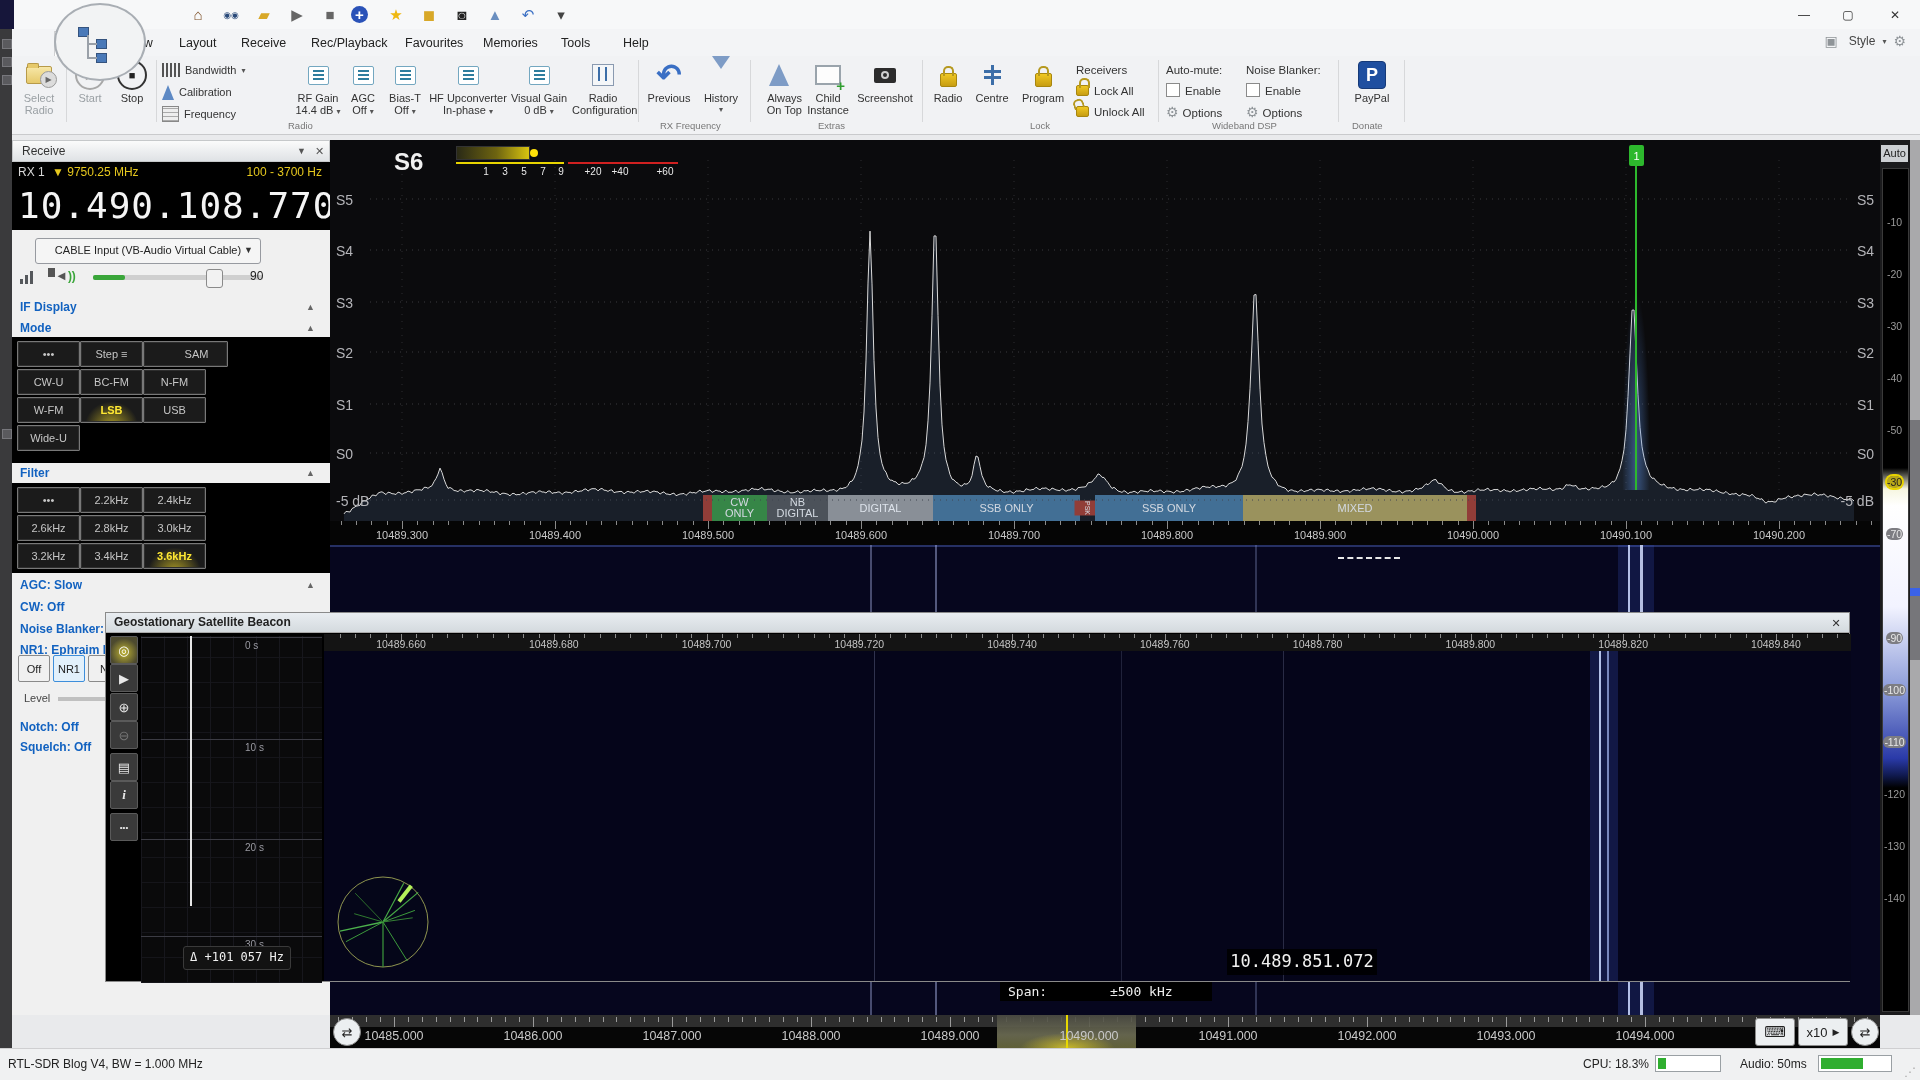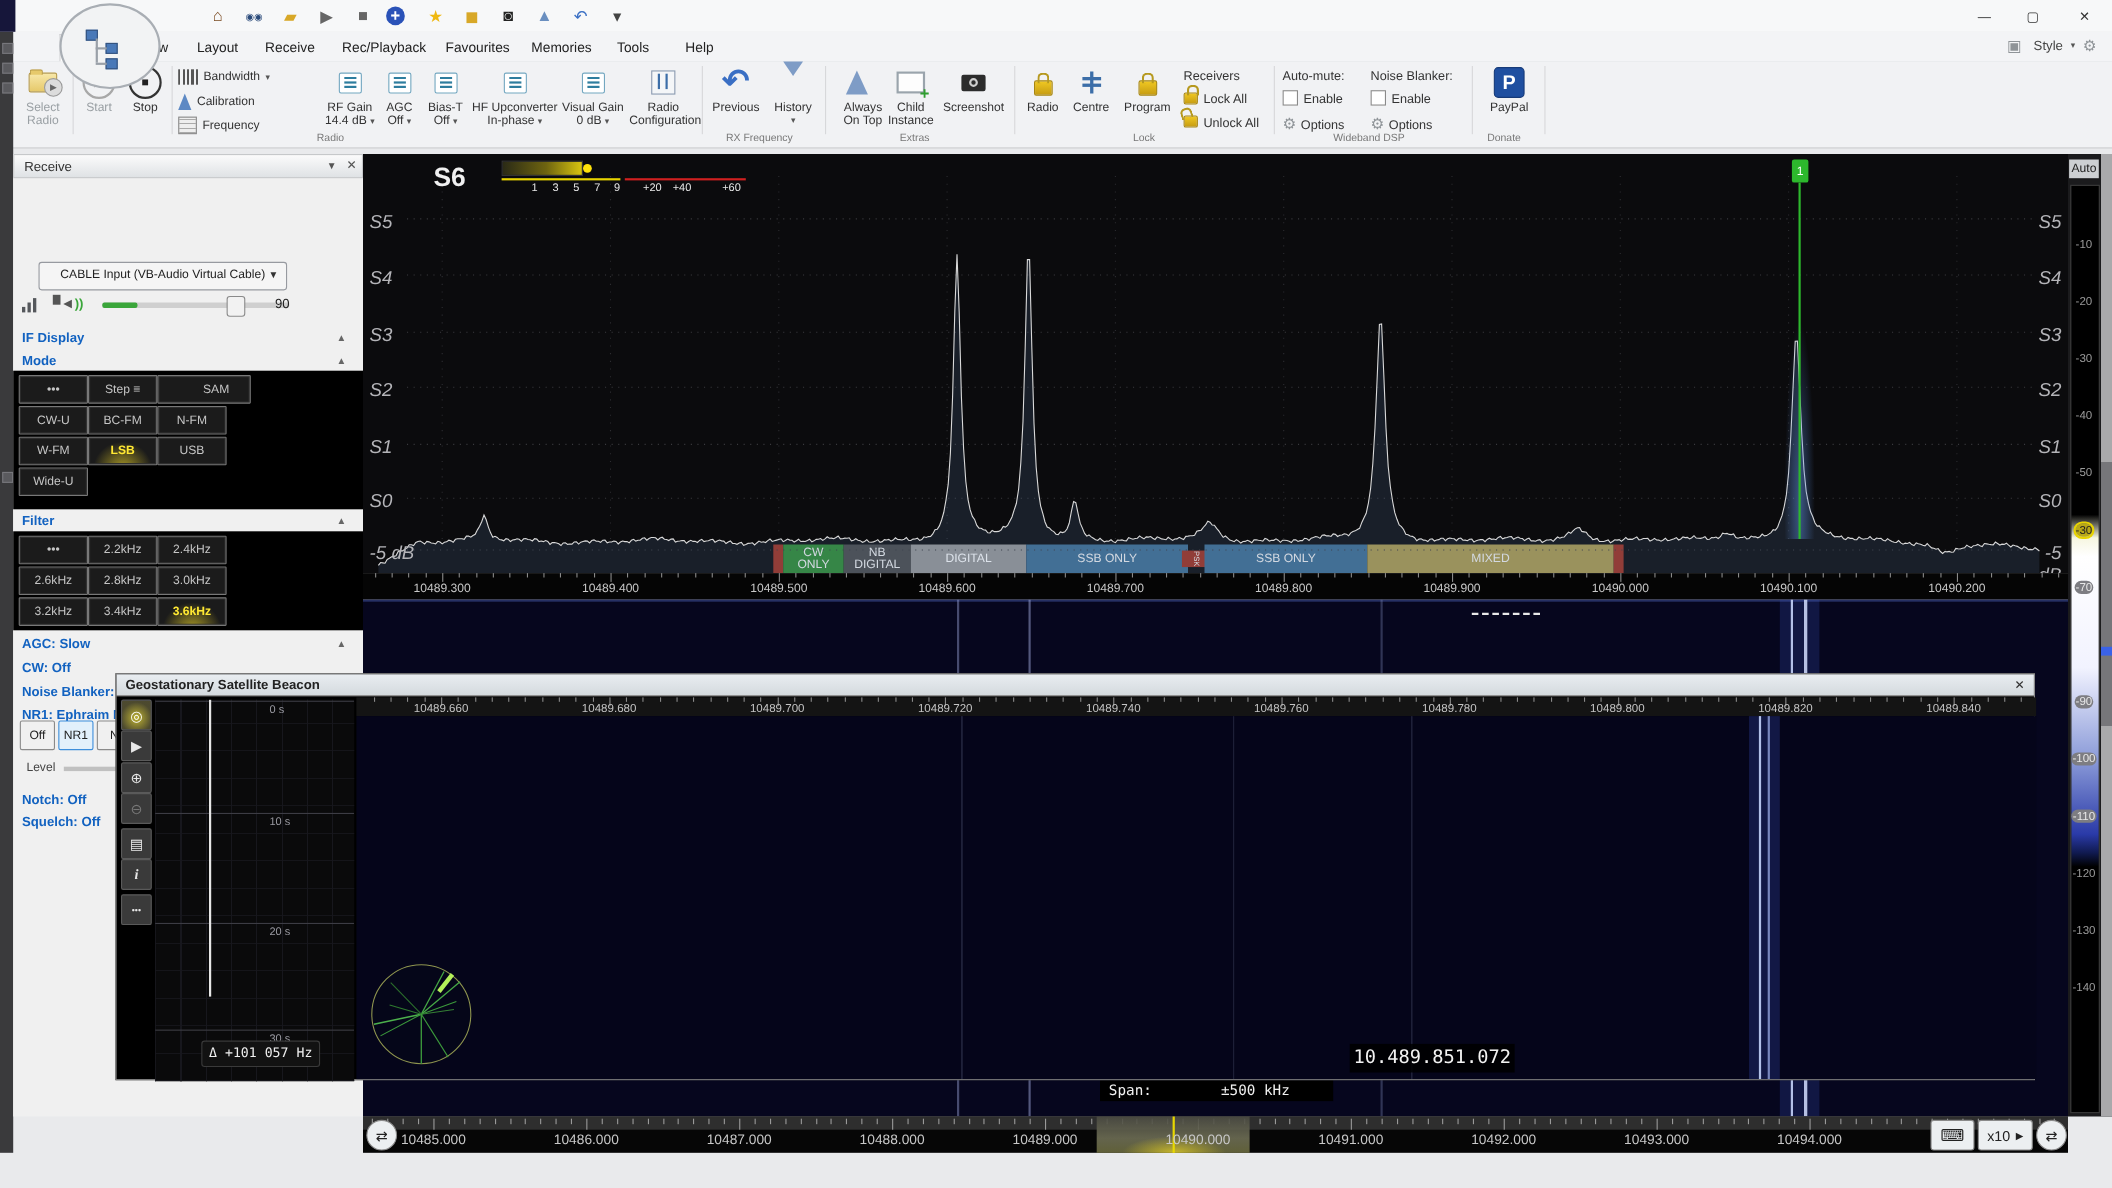--- a/index.html
+++ b/index.html
@@ -80,21 +80,21 @@
   .mfbtn{position:absolute;width:61px;height:24px;background:#1b1b1b;border:1px solid #787878;box-shadow:inset 0 0 0 1px #2e2e2e;
          color:#c6c6c6;font-size:11px;display:flex;align-items:center;justify-content:center;border-radius:1px;}
   .mfbtn.sel{color:#ffe833;font-weight:bold;
          background:radial-gradient(ellipse at 50% 120%,rgba(222,200,40,.75),rgba(222,200,40,0) 62%),#1b1b1b;}
   .nrbtn{position:absolute;width:30px;height:25px;background:#f0f0f0;border:1px solid #8a8a8a;border-radius:2px;
          font-size:11px;display:flex;align-items:center;justify-content:center;color:#222;}
   .nrbtn.sel{background:#e2f0fb;border:1px solid #3d8edb;}
   .vol-bar{position:absolute;bottom:0;width:3px;background:#55585c;}
   
   #spectrum{left:330px;top:140px;width:1550px;height:381px;background:#0b0b0d;overflow:hidden;}
-  .axis-lab{position:absolute;font-size:17px;color:#b4b4b8;font-style:italic;}
+  .axis-lab{position:absolute;font-size:14px;color:#b4b4b8;}
   #smeter-val{left:64px;top:8px;font-size:24px;font-weight:bold;color:#f0f0f0;}
   #smeter-bar{left:126px;top:6px;width:72px;height:12px;background:linear-gradient(90deg,#2a2a16,#6e6410 55%,#d8c410);border:1px solid #333;}
   #smeter-dot{left:200px;top:9px;width:8px;height:8px;border-radius:50%;background:#ffe20a;}
   #smeter-yline{left:126px;top:22px;width:108px;height:2px;background:#e8d400;}
   #smeter-rline{left:238px;top:22px;width:110px;height:2px;background:#d02020;}
   .smtick{position:absolute;top:26px;font-size:10px;color:#e8e8e8;transform:translateX(-50%);}
   .bandblk{position:absolute;top:355px;height:26px;display:flex;align-items:center;justify-content:center;
            color:#f2f2f2;font-size:11px;text-align:center;white-space:pre-line;line-height:11px;overflow:hidden;}
   #marker-flag{left:1299px;top:5px;width:15px;height:21px;background:#2db82d;border-radius:2px;color:#fff;
                font-size:11px;display:flex;align-items:center;justify-content:center;z-index:6;}
@@ -377,20 +377,26 @@
       <span class="strip-dot" style="top:28px;"></span>
       <span class="strip-dot" style="top:46px;"></span>
     <span class="strip-dot" style="top:400px;"></span>
   </div>
 
   <div class="abs" id="receive-panel">
     <div class="abs" id="rp-header">
       <span>Receive</span>
       <span class="abs" style="left:284px;top:0;color:#555;font-size:9px;">▼</span>
       <span class="abs" style="left:302px;top:0;color:#555;font-size:11px;">✕</span>
+    </div>
+    <div class="abs" id="rp-black">
+      <span class="abs" style="left:6px;top:3px;color:#d8d8d8;font-size:12px;">RX 1</span>
+      <span class="abs yellow-sm" style="left:40px;top:3px;">▼ <span>9750.25 MHz</span></span>
+      <span class="abs yellow-sm" style="right:8px;top:3px;">100 - 3700 Hz</span>
+      <span class="abs" id="rp-bigfreq">10.490.108.770</span>
     </div>
     <div class="abs" id="rp-dropdown">
       <span>CABLE Input (VB-Audio Virtual Cable)</span>
       <span class="abs" style="right:7px;top:0;color:#333;font-size:9px;">▼</span>
     </div>
     <div class="abs" style="left:8px;top:130px;width:16px;height:14px;">
       <span class="vol-bar" style="left:0;height:5px;"></span>
         <span class="vol-bar" style="left:5px;height:9px;"></span>
         <span class="vol-bar" style="left:10px;height:13px;"></span>
     </div>
@@ -969,14 +975,26 @@
         <div class="rb-lab" style="top: 602px;"><span class="rb-pill">-110</span></div>
         <div class="rb-lab" style="top: 654px;"><span>-120</span></div>
         <div class="rb-lab" style="top: 706px;"><span>-130</span></div>
         <div class="rb-lab" style="top: 758px;"><span>-140</span></div>
       </div>
     <div class="abs" id="rb-scroll"></div>
     <div class="abs" id="rb-thumb"></div>
     <div class="abs" id="rb-mark"></div>
   </div>
 
+  <div class="abs" id="status-bar">
+    <span class="abs" style="left:8px;top:8px;color:#222;">RTL-SDR Blog V4, BW = 1.000 MHz</span>
+    <span class="abs" style="left:1583px;top:8px;color:#222;">CPU: 18.3%</span>
+    <div class="meter" style="left:1655px;width:64px;">
+        <span class="fill" style="width:8px;"></span>
+      </div>
+    <span class="abs" style="left:1740px;top:8px;color:#222;">Audio: 50ms</span>
+    <div class="meter" style="left:1818px;width:72px;">
+        <span class="fill" style="width:42px;"></span>
+      </div>
+    <span class="abs" style="right:4px;bottom:2px;color:#aaa;font-size:12px;">⋰</span>
+  </div>
 
 </div>
 
 </body></html>

